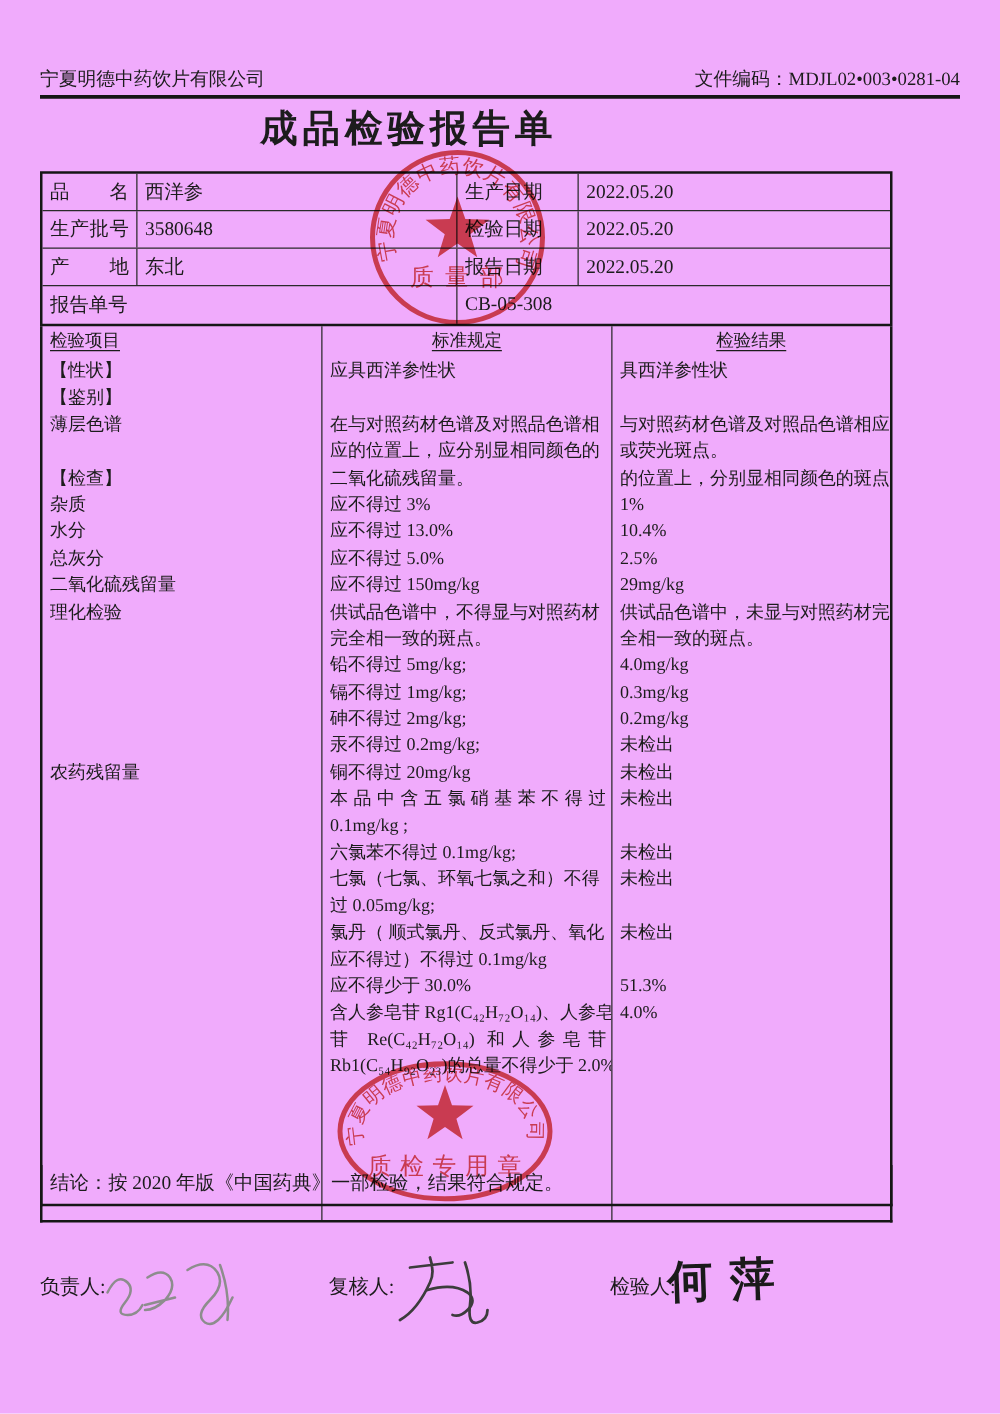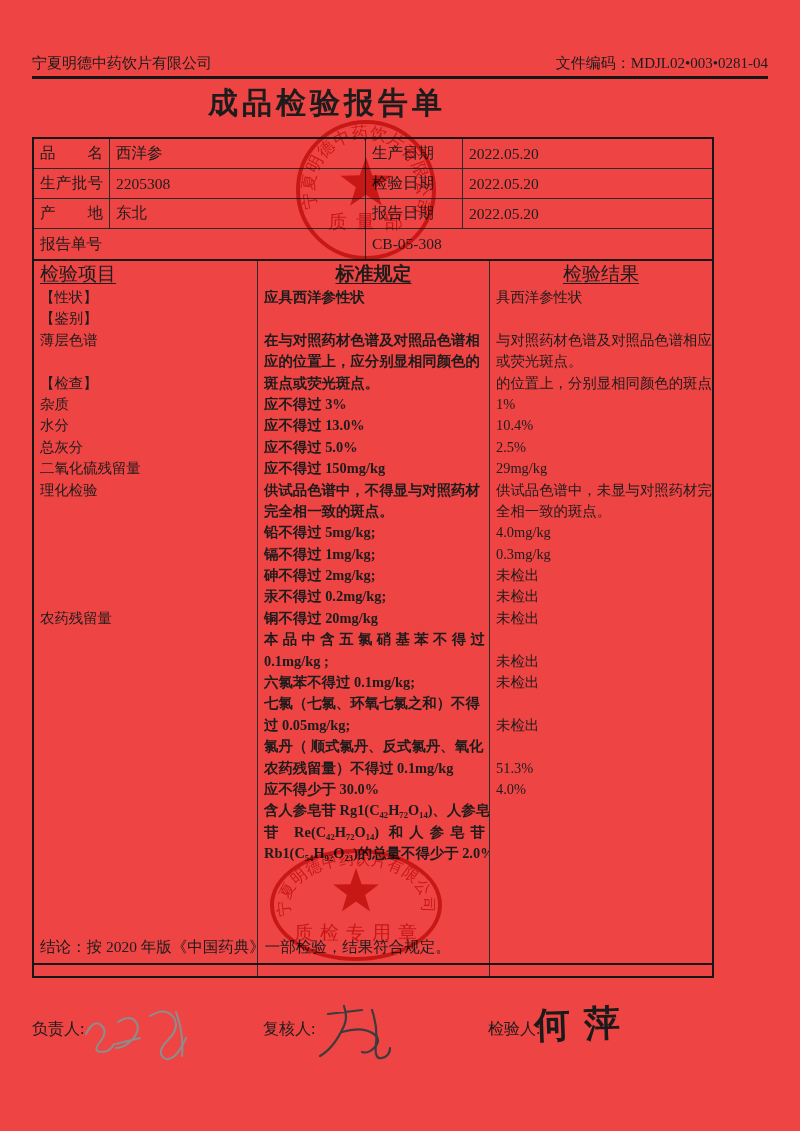--- a/index.html
+++ b/index.html
@@ -1,16 +1,16 @@
 <!DOCTYPE html>
 <html><head>
 <meta charset="utf-8">
 <style>
   html,body{margin:0;padding:0;background:#fff;}
-  .page{position:relative;width:800px;height:1131px;background:#ef4444;overflow:hidden;
+  .page{position:relative;width:800px;height:1131px;background:#f0abfc;overflow:hidden;
         font-family:"Liberation Serif","DejaVu Serif",serif;color:#1c1c1c;}
   
   .doc-header{position:absolute;left:32px;top:54px;width:736px;display:flex;
               justify-content:space-between;font-size:15px;}
   .header-rule{position:absolute;left:32px;top:76px;width:736px;height:3px;background:#161616;}
   .doc-title{position:absolute;left:208px;top:83px;font-size:30px;font-weight:bold;letter-spacing:4px;}
   
   .info-table{position:absolute;left:32px;top:137px;width:682px;height:124px;
               border:2px solid #161616;box-sizing:border-box;font-size:15.5px;}
   .trow{display:flex;height:30px;border-bottom:1px solid #2a2a2a;box-sizing:border-box;}
@@ -22,23 +22,23 @@
   .tc.c3{width:97px;border-right:1px solid #2a2a2a;}
   .tc.c4{width:249px;}
   .tc.m1{width:332px;border-right:1px solid #2a2a2a;}
   .tc.m2{width:346px;}
   
   .main-table{position:absolute;left:32px;top:261px;width:682px;height:717px;box-sizing:border-box;
               border-left:2px solid #161616;border-right:2px solid #161616;border-bottom:2px solid #161616;
               display:flex;font-size:14.4px;}
   .mcol{box-sizing:border-box;height:100%;overflow:hidden;}
   .col-item{width:224px;border-right:1px solid #2a2a2a;}
-  .col-std{width:232px;border-right:1px solid #2a2a2a;font-weight:bold;}
+  .col-std{width:232px;border-right:1px solid #2a2a2a;}
   .col-result{width:222px;}
-  .mhead{height:26px;line-height:26px;font-size:19px;text-align:center;overflow:hidden;}
+  .mhead{height:26px;line-height:26px;font-size:14px;text-align:center;overflow:hidden;}
   .mhead.left{text-align:left;padding-left:6px;}
   .mhead .ul{text-decoration:underline;text-underline-offset:3px;}
   .mline{height:21.4px;line-height:21.4px;padding:0 0 0 6px;overflow:hidden;white-space:nowrap;}
   .mline.just{white-space:normal;text-align:justify;text-align-last:justify;padding-right:4px;}
   
   .conclusion{position:absolute;left:32px;top:932px;width:682px;height:33px;box-sizing:border-box;
               border:2px solid #161616;border-top:none;font-size:15.5px;line-height:29px;
               padding-left:6px;overflow:hidden;}
   .sig-label{position:absolute;font-size:16px;}
   .inspector-name{position:absolute;left:534px;top:1000px;font-size:36px;font-weight:600;
@@ -68,21 +68,21 @@
           </div>
           <div class="tc c2">西洋参</div>
           <div class="tc c3">生产日期</div>
           <div class="tc c4">2022.05.20</div>
         </div>
 
         <div class="trow">
           <div class="tc c1">
             <span class="sp">生产批号</span>
           </div>
-          <div class="tc c2">2205308</div>
+          <div class="tc c2">3580648</div>
           <div class="tc c3">检验日期</div>
           <div class="tc c4">2022.05.20</div>
         </div>
 
         <div class="trow">
           <div class="tc c1">
             <span class="sp">产地</span>
           </div>
           <div class="tc c2">东北</div>
           <div class="tc c3">报告日期</div>
@@ -124,39 +124,39 @@
         <div class="mline"></div>
         <div class="mline"></div>
       </div>
     <div class="mcol col-std">
       <div class="mhead"><span class="ul">标准规定</span></div>
 
     <div class="mline">应具西洋参性状</div>
         <div class="mline"></div>
         <div class="mline">在与对照药材色谱及对照品色谱相</div>
         <div class="mline">应的位置上，应分别显相同颜色的</div>
-        <div class="mline">斑点或荧光斑点。</div>
+        <div class="mline">二氧化硫残留量。</div>
         <div class="mline">应不得过 3%</div>
         <div class="mline">应不得过 13.0%</div>
         <div class="mline">应不得过 5.0%</div>
         <div class="mline">应不得过 150mg/kg</div>
         <div class="mline">供试品色谱中，不得显与对照药材</div>
         <div class="mline">完全相一致的斑点。</div>
         <div class="mline">铅不得过 5mg/kg;</div>
         <div class="mline">镉不得过 1mg/kg;</div>
         <div class="mline">砷不得过 2mg/kg;</div>
         <div class="mline">汞不得过 0.2mg/kg;</div>
         <div class="mline">铜不得过 20mg/kg</div>
         <div class="mline just">本品中含五氯硝基苯不得过</div>
         <div class="mline">0.1mg/kg ;</div>
         <div class="mline">六氯苯不得过 0.1mg/kg;</div>
         <div class="mline">七氯（七氯、环氧七氯之和）不得</div>
         <div class="mline">过 0.05mg/kg;</div>
         <div class="mline">氯丹（ 顺式氯丹、反式氯丹、氧化</div>
-        <div class="mline">农药残留量）不得过 0.1mg/kg</div>
+        <div class="mline">应不得过）不得过 0.1mg/kg</div>
         <div class="mline">应不得少于 30.0%</div>
         <div class="mline">含人参皂苷 Rg1(C₄₂H₇₂O₁₄)、人参皂</div>
         <div class="mline just">苷 Re(C₄₂H₇₂O₁₄) 和人参皂苷</div>
         <div class="mline">Rb1(C₅₄H₉₂O₂₃)的总量不得少于 2.0%</div>
       </div>
     <div class="mcol col-result">
       <div class="mhead"><span class="ul">检验结果</span></div>
 
     <div class="mline">具西洋参性状</div>
         <div class="mline"></div>
@@ -164,20 +164,21 @@
         <div class="mline">或荧光斑点。</div>
         <div class="mline">的位置上，分别显相同颜色的斑点</div>
         <div class="mline">1%</div>
         <div class="mline">10.4%</div>
         <div class="mline">2.5%</div>
         <div class="mline">29mg/kg</div>
         <div class="mline">供试品色谱中，未显与对照药材完</div>
         <div class="mline">全相一致的斑点。</div>
         <div class="mline">4.0mg/kg</div>
         <div class="mline">0.3mg/kg</div>
+        <div class="mline">0.2mg/kg</div>
         <div class="mline">未检出</div>
         <div class="mline">未检出</div>
         <div class="mline">未检出</div>
         <div class="mline"></div>
         <div class="mline">未检出</div>
         <div class="mline">未检出</div>
         <div class="mline"></div>
         <div class="mline">未检出</div>
         <div class="mline"></div>
         <div class="mline">51.3%</div>

